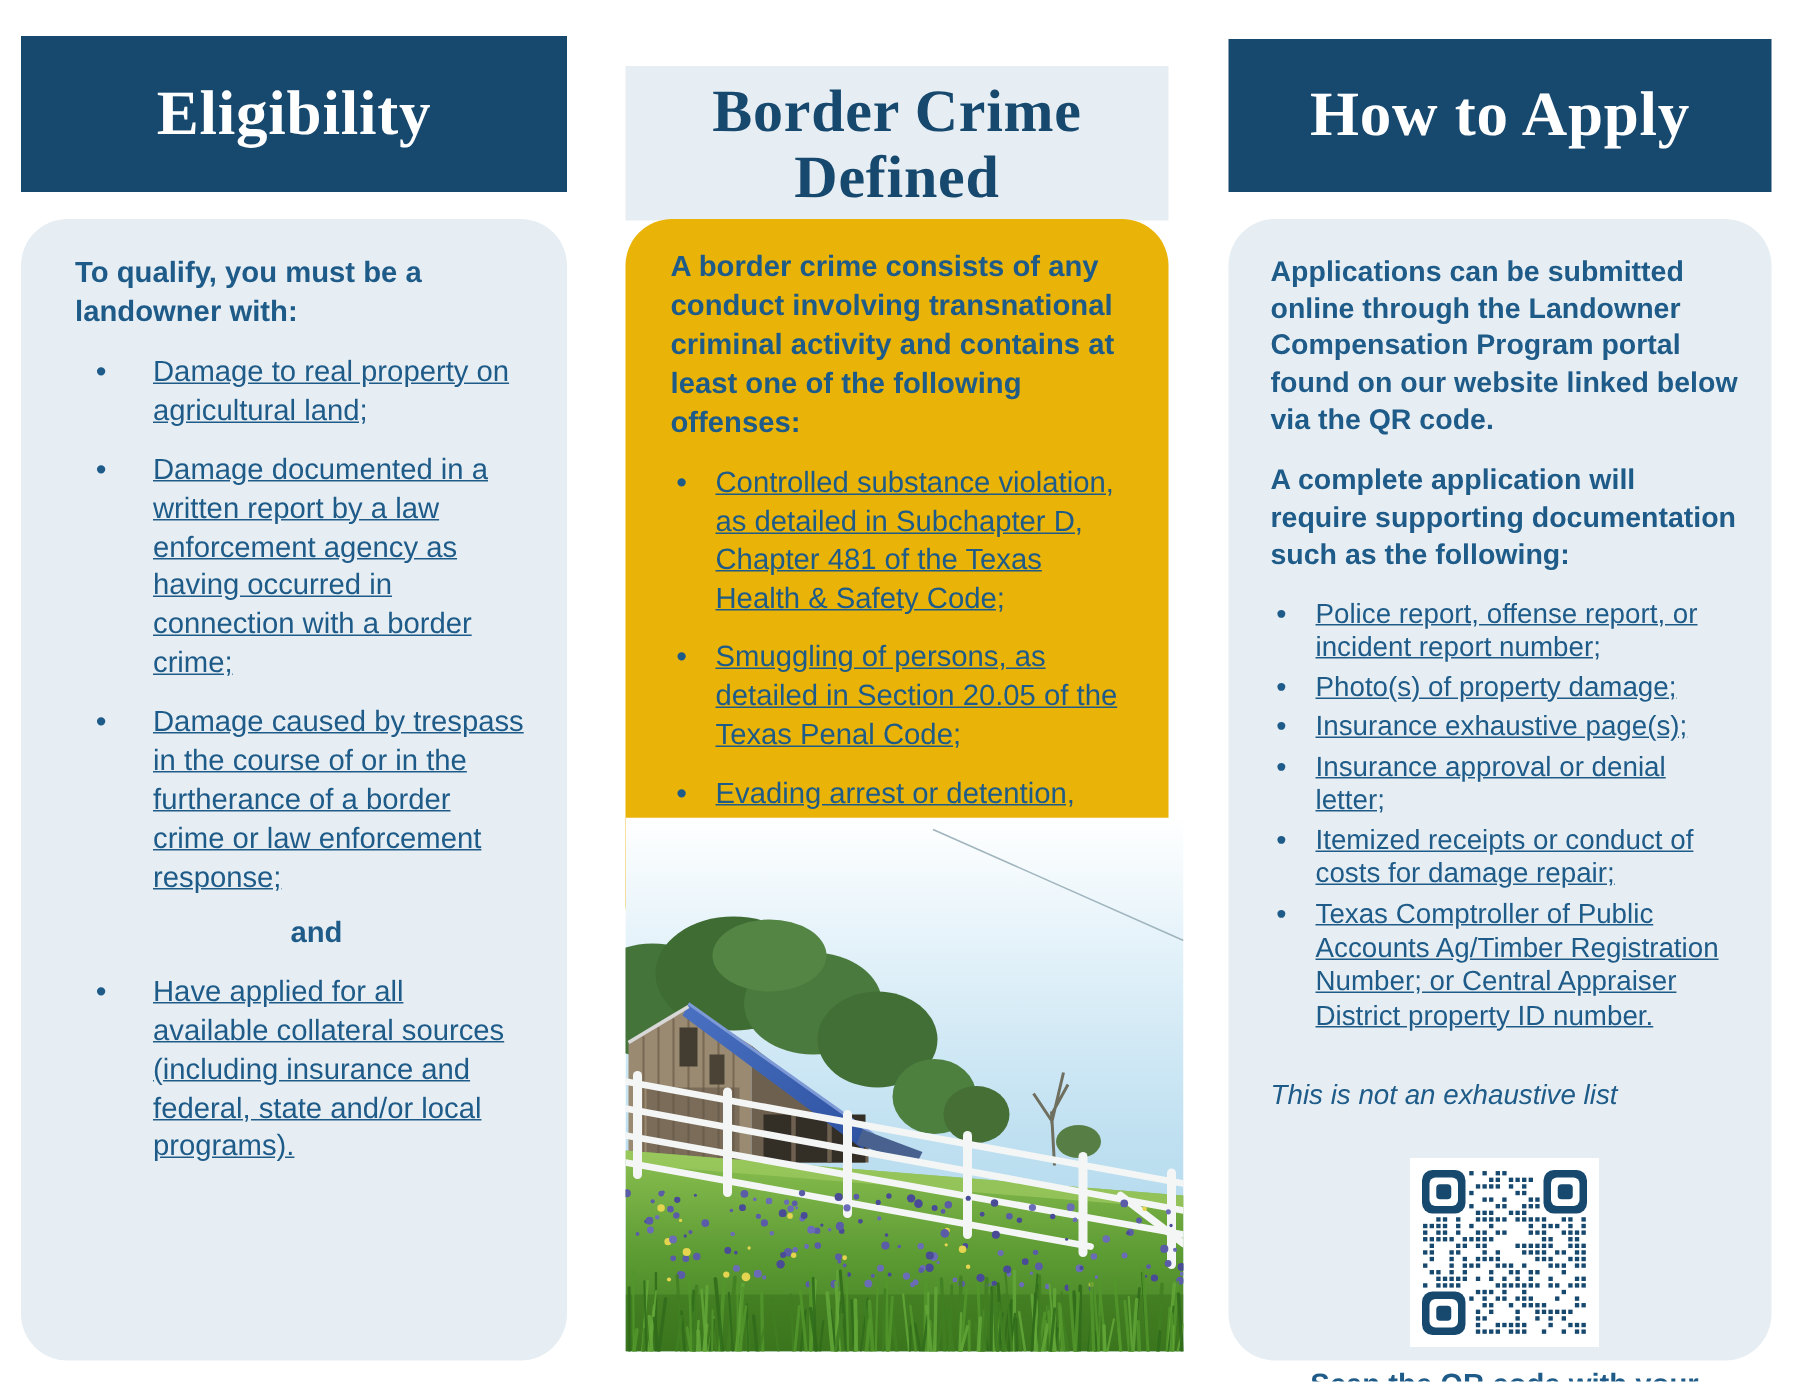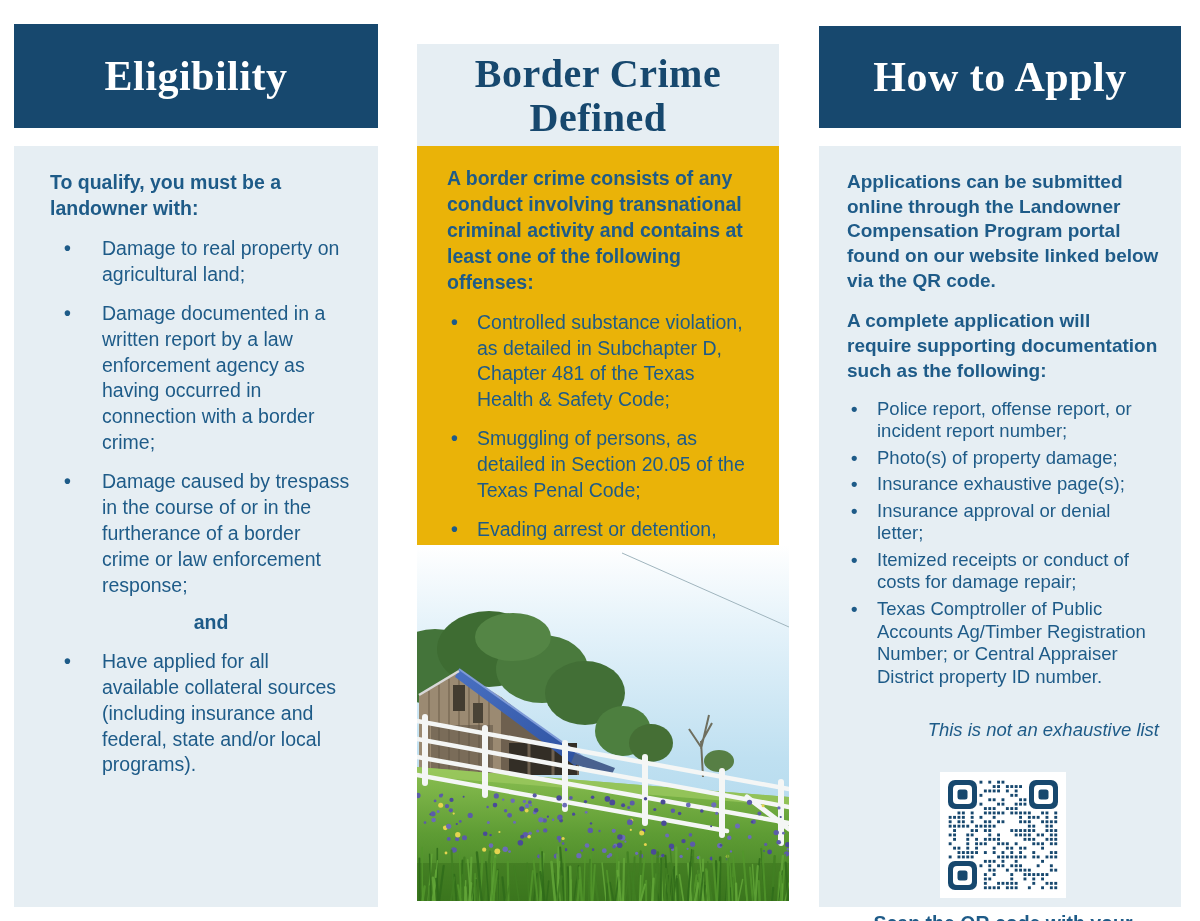--- a/index.html
+++ b/index.html
@@ -11,52 +11,52 @@
     position:absolute;display:flex;align-items:center;justify-content:center;
     font-family:"Liberation Serif",serif;font-weight:700;text-align:center;
     letter-spacing:.5px;
   }
   .col-header.dark{background:var(--accent-dark);color:#ffffff;}
   .col-header.light{background:var(--panel-light);color:var(--accent-dark);}
   #header-eligibility{left:14px;top:24px;width:364px;height:104px;font-size:42px;}
   #header-border-crime{left:417px;top:44px;width:362px;height:103px;font-size:40px;line-height:1.08;white-space:pre-line;}
   #header-how-apply{left:819px;top:26px;width:362px;height:102px;font-size:42px;}
 
-  .panel{position:absolute;color:var(--text-blue);box-sizing:border-box;}
+  .panel{position:absolute;color:var(--text-blue);box-sizing:border-box;border-radius:31px;}
   #panel-eligibility{
     left:14px;top:146px;width:364px;height:761px;background:var(--panel-light);
     padding:24px 28px 0 36px;font-size:19.5px;line-height:1.33;
   }
   #panel-border-crime{
     left:417px;top:146px;width:362px;background:#eab308;
     padding:20px 24px 0 30px;font-size:19.5px;line-height:1.33;
   }
   #panel-how-apply{
     left:819px;top:146px;width:362px;height:761px;background:var(--panel-light);
     padding:24px 22px 0 28px;font-size:19px;line-height:1.3;
   }
   .lead{font-weight:700;margin:0 0 14px;}
   .lead.spaced{margin-bottom:16px;}
 
   ul.blist{list-style:none;margin:0;padding:0;}
-  ul.blist li{position:relative;margin:0 0 13px;}
+  ul.blist li{position:relative;margin:0 0 13px;text-decoration:underline;}
   ul.blist li::before{content:"\2022";position:absolute;font-weight:700;}
   #panel-eligibility ul.blist li{padding-left:52px;}
   #panel-eligibility ul.blist li::before{left:14px;}
   #panel-border-crime ul.blist li{padding-left:30px;}
   #panel-border-crime ul.blist li::before{left:4px;}
   #panel-how-apply ul.blist li{padding-left:30px;margin:0 0 4px;font-size:18.5px;line-height:1.22;}
   #panel-how-apply ul.blist li::before{left:4px;}
 
   .connector{font-weight:700;text-align:center;margin:-2px 30px 13px 52px;}
 
   .photo-frame{position:absolute;left:417px;top:545px;width:372px;height:356px;}
   .photo-frame svg{display:block;}
 
-  .note-italic{font-style:italic;text-align:right;margin:30px 0 30px;font-size:18.5px;}
+  .note-italic{font-style:italic;text-align:left;margin:30px 0 30px;font-size:18.5px;}
   .qr-wrap{width:126px;height:126px;margin:0 auto;background:#ffffff;}
   .qr-caption{
     font-weight:700;text-align:center;white-space:pre-line;
     font-size:19.5px;line-height:1.18;margin:14px 0 0;color:var(--text-blue);
   }
 </style>
 </head>
 <body>
 
 <div class="col-header dark" id="header-eligibility">Eligibility</div>

